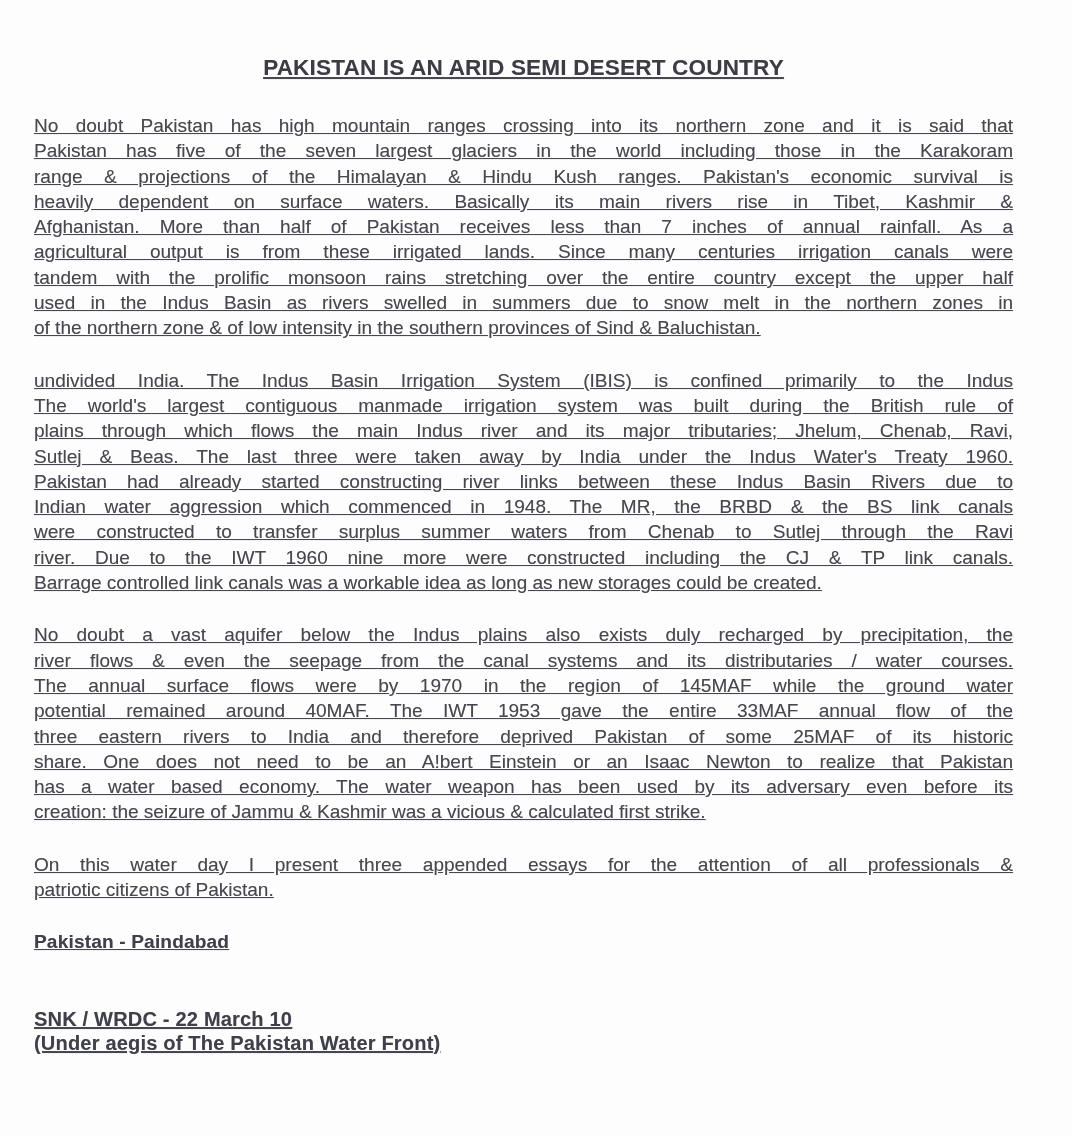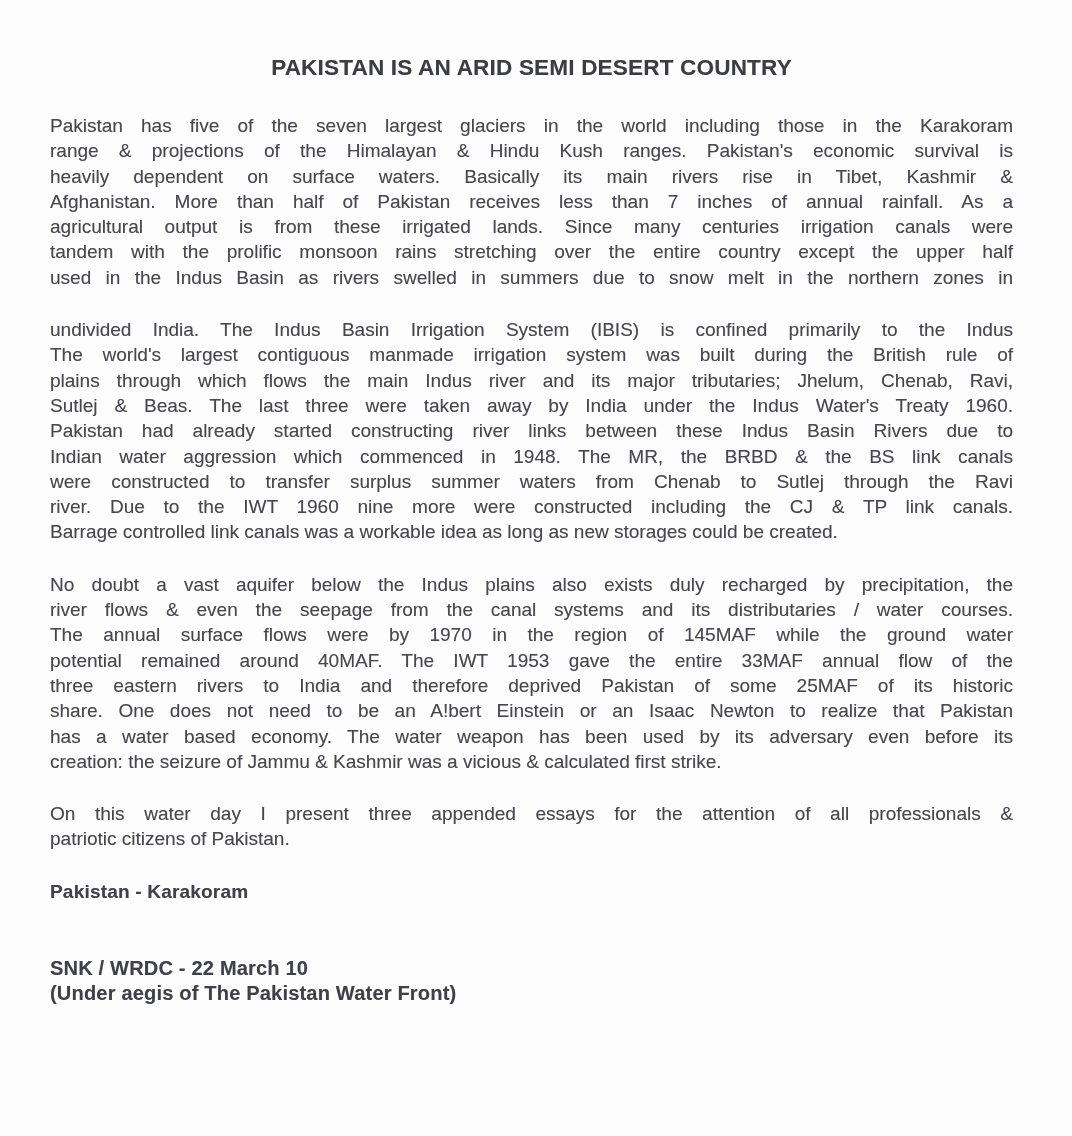--- a/index.html
+++ b/index.html
@@ -5,28 +5,29 @@
   html, body {
     margin: 0;
     padding: 0;
     background: #fdfdfe;
   }
   .page {
     position: relative;
     width: 1072px;
     height: 1136px;
     box-sizing: border-box;
-    padding: 54px 59px 0 50px;
+    padding: 54px 59px 0 34px;
     background: #fdfdfe;
     font-family: "Liberation Sans", "DejaVu Sans", sans-serif;
     font-size: 19px;
     line-height: 25.3px;
     color: #47474f;
     text-shadow: 0.2px 0.2px 0.6px rgba(60,60,72,0.35);
     overflow: hidden;
+    text-decoration: underline;
   }
   .title {
     font-size: 22.5px;
     line-height: 28px;
     font-weight: bold;
     text-align: center;
     letter-spacing: 0.2px;
     color: #3c3c44;
     margin: 0 0 31px 0;
   }
@@ -57,27 +58,29 @@
   }
 </style>
 </head>
 <body>
 
 <div class="page">
   <h1 class="title">PAKISTAN IS AN ARID SEMI DESERT COUNTRY</h1>
 
   <div class="body-text">
       <div class="paragraph">
+        <div class="line">No doubt Pakistan has high mountain ranges crossing into its northern zone and it is said that</div>
         <div class="line">Pakistan has five of the seven largest glaciers in the world including those in the Karakoram</div>
         <div class="line">range &amp; projections of the Himalayan &amp; Hindu Kush ranges.  Pakistan's economic survival is</div>
         <div class="line">heavily dependent on surface waters. Basically its main rivers rise in Tibet, Kashmir &amp;</div>
         <div class="line">Afghanistan.  More than half of Pakistan receives less than 7 inches of annual rainfall.  As a</div>
         <div class="line">agricultural output is from these irrigated lands. Since many centuries irrigation canals were</div>
         <div class="line">tandem with the prolific monsoon rains stretching over the entire country except the upper half</div>
         <div class="line">used in the Indus Basin as rivers swelled in summers due to snow melt in the northern zones in</div>
+        <div class="line last">of the northern zone &amp; of low intensity in the southern provinces of Sind &amp; Baluchistan.</div>
       </div>
       <div class="paragraph">
         <div class="line">undivided India. The Indus Basin Irrigation System (IBIS) is confined primarily to the Indus</div>
         <div class="line">The world's largest contiguous manmade irrigation system was built during the British rule of</div>
         <div class="line">plains through which flows the main Indus river and its major tributaries; Jhelum, Chenab, Ravi,</div>
         <div class="line">Sutlej &amp; Beas. The last three were taken away by India under the Indus Water's Treaty 1960.</div>
         <div class="line">Pakistan had already started constructing river links between these Indus Basin Rivers due to</div>
         <div class="line">Indian water aggression which commenced in 1948. The MR, the BRBD &amp; the BS link canals</div>
         <div class="line">were constructed to transfer surplus summer waters from Chenab to Sutlej through the Ravi</div>
         <div class="line">river. Due to the IWT 1960 nine more were constructed including the CJ &amp; TP link canals.</div>
@@ -92,19 +95,19 @@
         <div class="line">share.  One does not need to be an A!bert Einstein or an Isaac Newton to realize that Pakistan</div>
         <div class="line">has a water based economy.  The water weapon has been used by its adversary even before its</div>
         <div class="line last">creation: the seizure of Jammu &amp; Kashmir was a vicious &amp; calculated first strike.</div>
       </div>
       <div class="paragraph">
         <div class="line">On this water day I present three appended essays for the attention of all professionals &amp;</div>
         <div class="line last">patriotic citizens of Pakistan.</div>
       </div>
     </div>
 
-  <p class="closing">Pakistan - Karakoram</p>
+  <p class="closing">Pakistan - Paindabad</p>
 
   <div class="signature">
     <div>SNK / WRDC - 22 March 10</div>
     <div>(Under aegis of The Pakistan Water Front)</div>
   </div>
 </div>
 
 </body></html>

